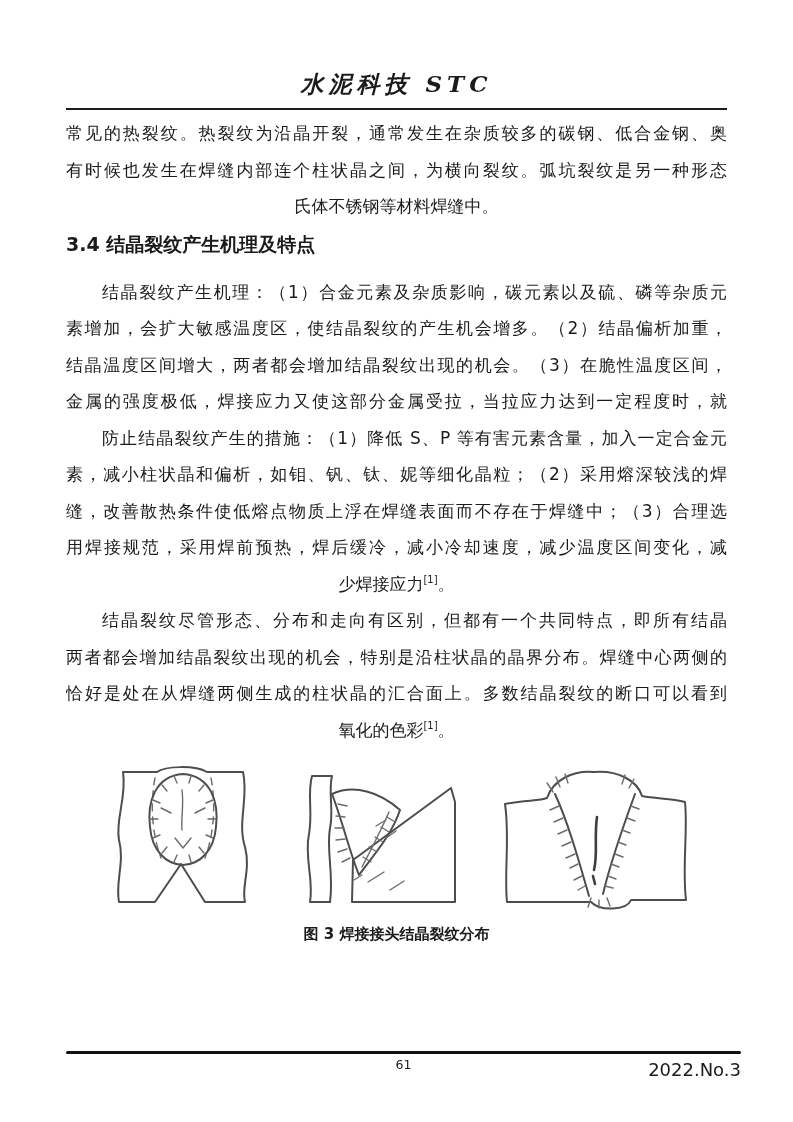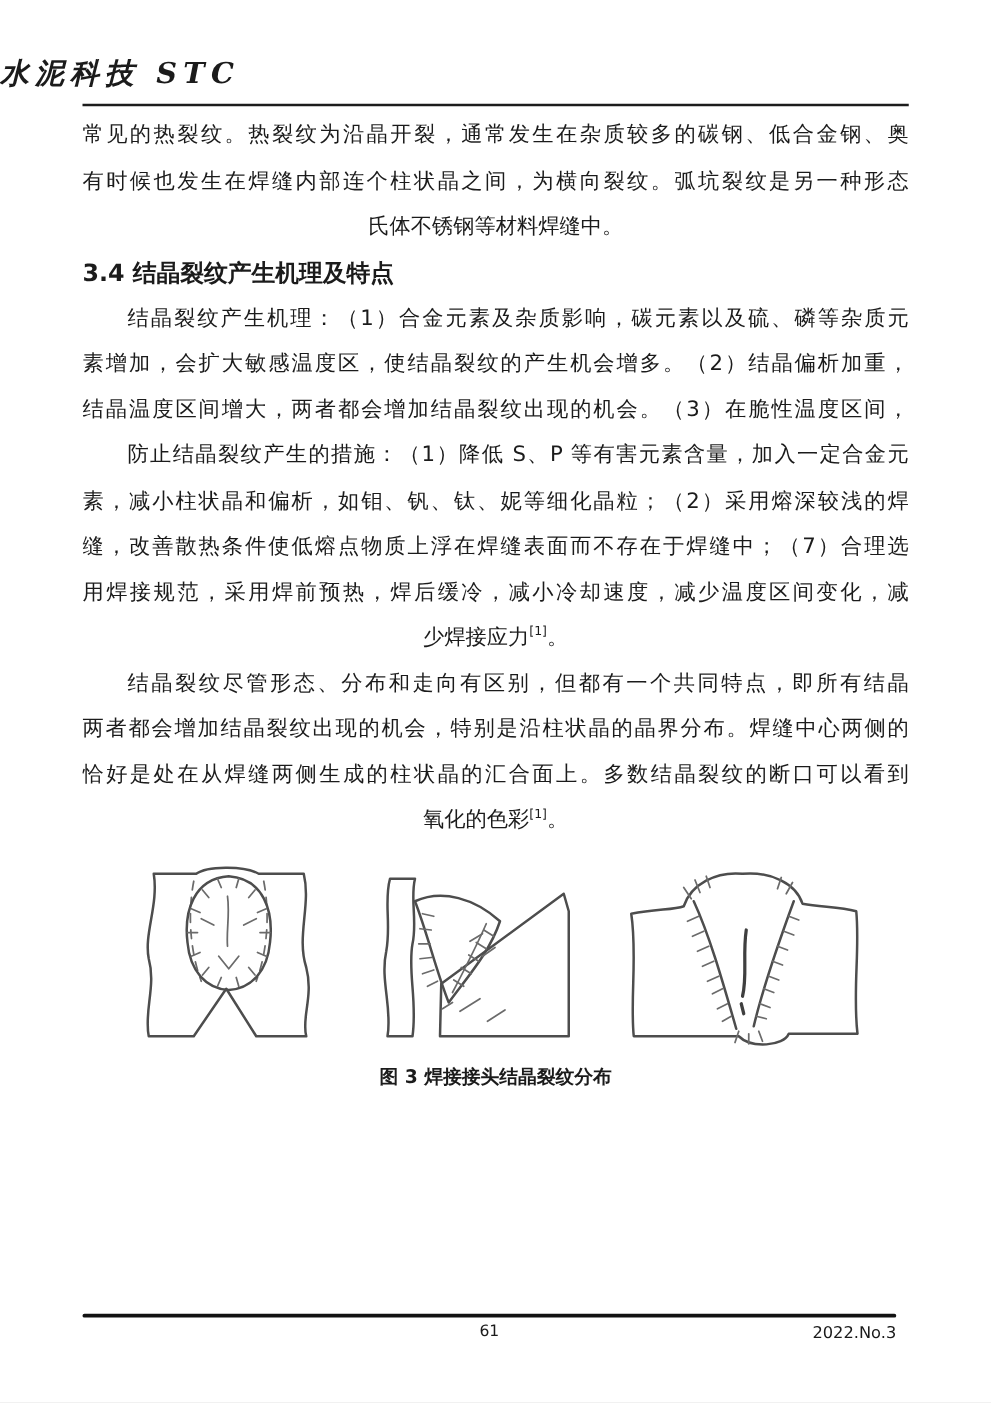--- a/index.html
+++ b/index.html
@@ -1,37 +1,37 @@
 <!DOCTYPE html>
 <html><head>
 <meta charset="utf-8">
 <style>
   html,body{margin:0;padding:0;background:#e8e8e8;}
   .page{position:relative;width:793px;height:1122px;margin:0 auto;background:#ffffff;
         font-family:"DejaVu Sans",sans-serif;color:#1b1b1b;overflow:hidden;}
-  .header{padding-top:44px;}
+  .header{padding-top:69px;text-align:center;}
   .journal-title{font-family:"DejaVu Serif",serif;font-style:italic;font-weight:700;
         font-size:23px;letter-spacing:5px;line-height:30px;}
   .header-rule{margin:9px 66px 0 66px;border:none;border-top:2px solid #1c1c1c;height:0;}
   .body-text{margin:5px 66px 0 66px;font-size:17px;}
   .ln{line-height:36.5px;height:36.5px;overflow:hidden;text-align:center;}
   .j{text-align:justify;text-align-last:justify;}
   .ind{text-indent:36px;}
-  .sec-heading{font-size:19px;font-weight:700;line-height:34px;height:34px;margin:2px 0 1px 0;}
+  .sec-heading{font-size:19px;font-weight:700;line-height:34px;height:34px;margin:2px 0 13px 0;}
   sup.cite{font-size:10px;line-height:0;vertical-align:super;}
   .figure-row{display:flex;justify-content:center;align-items:flex-start;gap:22px;margin-top:14px;height:150px;}
   .figure-row svg{display:block;}
   .sketch{stroke:#4d4d4d;fill:none;stroke-width:2;stroke-linecap:round;stroke-linejoin:round;}
   .sketch-thin{stroke:#6b6b6b;fill:none;stroke-width:1.4;stroke-linecap:round;}
   .sketch-crack{stroke:#3f3f3f;fill:none;stroke-width:2.6;stroke-linecap:round;}
   .caption{text-align:center;font-size:15px;font-weight:600;margin-top:13px;}
-  .footer{position:absolute;left:66px;right:76px;top:1051px;}
+  .footer{position:absolute;left:66px;right:52px;top:1051px;}
   .footer-rule{height:3px;background:#121212;border-radius:2px;}
   .footer-row{position:relative;margin-top:3px;text-align:center;font-size:12.5px;}
-  .issue{position:absolute;right:0;top:2px;font-size:13px;}
+  .issue{position:absolute;right:0;top:2px;font-size:18px;}
 </style>
 </head>
 <body>
 
 <div class="page">
 
   <div class="header">
     <div class="journal-title">水泥科技 STC</div>
   </div>
   <div class="header-rule"></div>
@@ -43,26 +43,27 @@
       <div class="ln j">有时候也发生在焊缝内部连个柱状晶之间，为横向裂纹。弧坑裂纹是另一种形态</div>
       <div class="ln">氏体不锈钢等材料焊缝中。</div>
     </div>
 
     <div class="sec-heading">3.4 结晶裂纹产生机理及特点</div>
 
     <div>
       <div class="ln j ind">结晶裂纹产生机理：（1）合金元素及杂质影响，碳元素以及硫、磷等杂质元</div>
       <div class="ln j">素增加，会扩大敏感温度区，使结晶裂纹的产生机会增多。（2）结晶偏析加重，</div>
       <div class="ln j">结晶温度区间增大，两者都会增加结晶裂纹出现的机会。（3）在脆性温度区间，</div>
+      <div class="ln j">金属的强度极低，焊接应力又使这部分金属受拉，当拉应力达到一定程度时，就</div>
     </div>
 
     <div>
       <div class="ln j ind">防止结晶裂纹产生的措施：（1）降低 S、P 等有害元素含量，加入一定合金元</div>
       <div class="ln j">素，减小柱状晶和偏析，如钼、钒、钛、妮等细化晶粒；（2）采用熔深较浅的焊</div>
-      <div class="ln j">缝，改善散热条件使低熔点物质上浮在焊缝表面而不存在于焊缝中；（7）合理选</div>
+      <div class="ln j">缝，改善散热条件使低熔点物质上浮在焊缝表面而不存在于焊缝中；（3）合理选</div>
       <div class="ln j">用焊接规范，采用焊前预热，焊后缓冷，减小冷却速度，减少温度区间变化，减</div>
       <div class="ln"><span>少焊接应力</span><sup class="cite">[1]</sup><span>。</span></div>
     </div>
 
     <div>
       <div class="ln j ind">结晶裂纹尽管形态、分布和走向有区别，但都有一个共同特点，即所有结晶</div>
       <div class="ln j">两者都会增加结晶裂纹出现的机会，特别是沿柱状晶的晶界分布。焊缝中心两侧的</div>
       <div class="ln j">恰好是处在从焊缝两侧生成的柱状晶的汇合面上。多数结晶裂纹的断口可以看到</div>
       <div class="ln"><span>氧化的色彩</span><sup class="cite">[1]</sup><span>。</span></div>
     </div>

